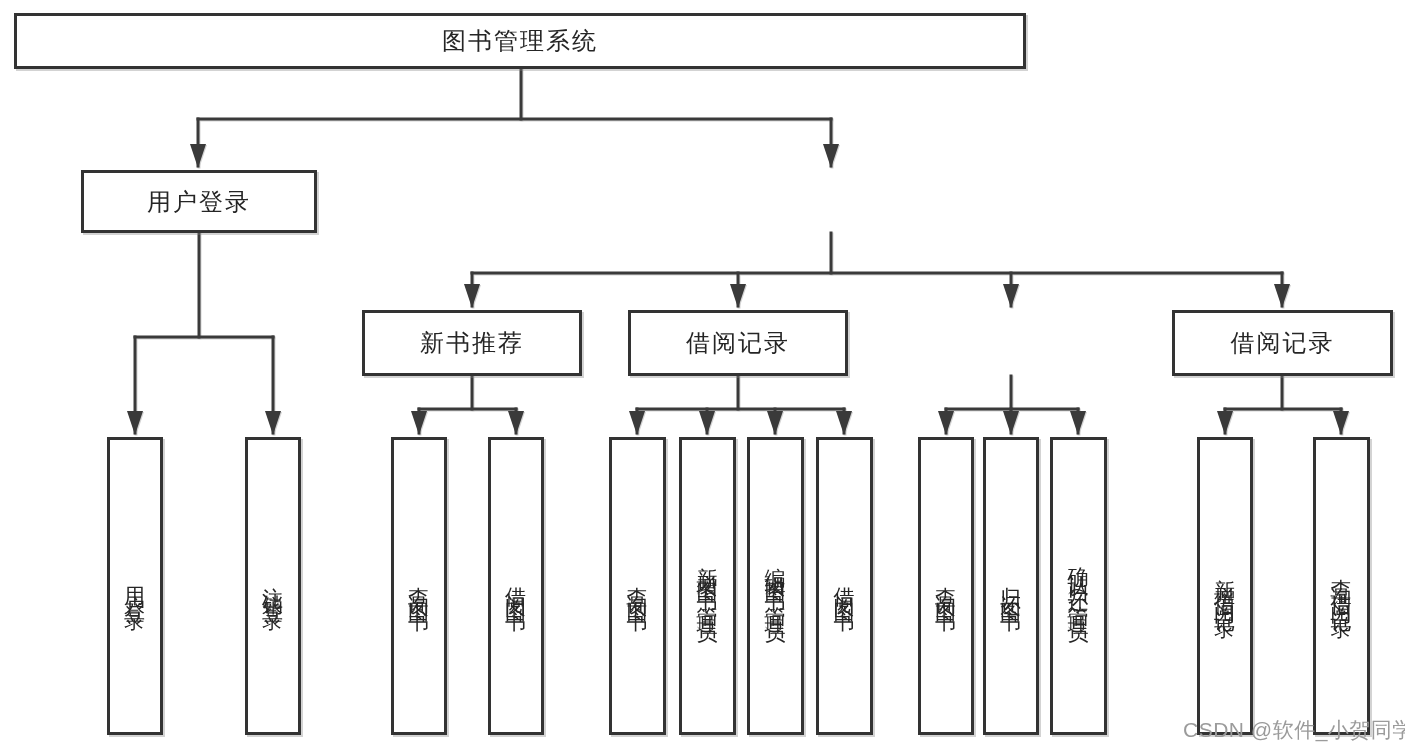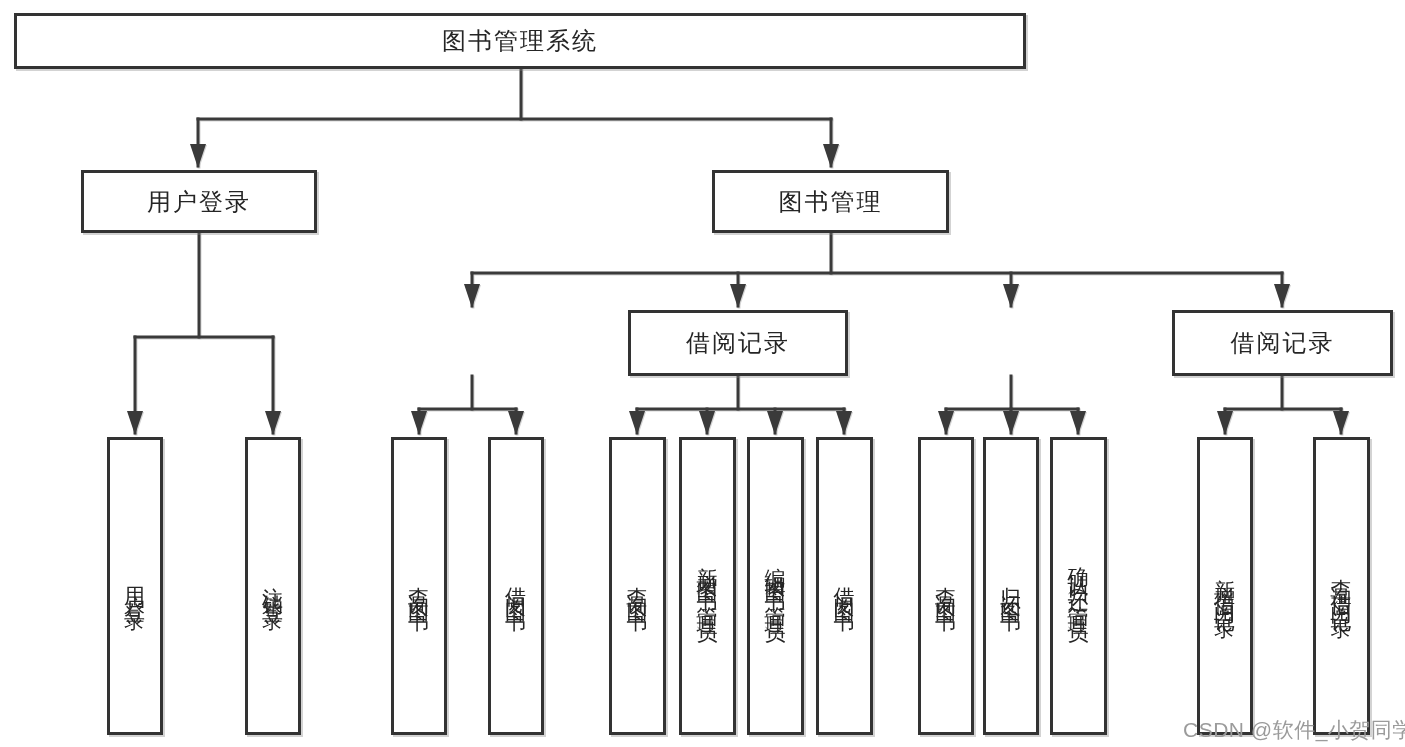--- a/index.html
+++ b/index.html
@@ -113,22 +113,22 @@
         <path d="M1225,409 L1341,409"></path>
         <path d="M1225,409 L1225,433" marker-end="url(#arrow)"></path>
         <path d="M1341,409 L1341,433" marker-end="url(#arrow)"></path>
       </g>
     </g>
   </svg>
 
   <div class="node h" style="left:14px;top:13px;width:1012px;height:56px">图书管理系统</div>
 
   <div class="node h" style="left:81px;top:170px;width:236px;height:63px">用户登录</div>
-  <div class="node h" style="left:712px;top:170px;width:237px;height:63px">图书管理</div>
 
+  <div class="node h" style="left:362px;top:310px;width:220px;height:66px">新书推荐</div>
   <div class="node h" style="left:628px;top:310px;width:220px;height:66px">借阅记录</div>
   <div class="node h" style="left:1172px;top:310px;width:221px;height:66px">借阅记录</div>
 
   <div class="node v" style="left:107px;top:437px;width:56px;height:298px">用户登录</div>
   <div class="node v" style="left:245px;top:437px;width:56px;height:298px">注销登录</div>
 
   <div class="node v" style="left:391px;top:437px;width:56px;height:298px">查询图书</div>
   <div class="node v" style="left:488px;top:437px;width:56px;height:298px">借阅图书</div>
 
   <div class="node v" style="left:609px;top:437px;width:57px;height:298px">查询图书</div>

